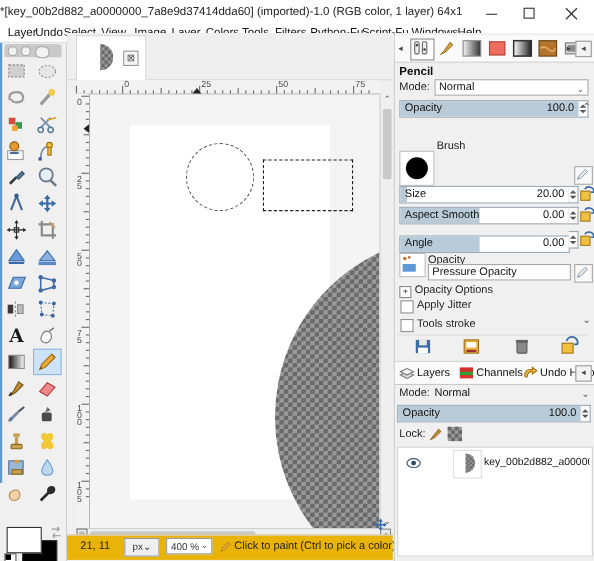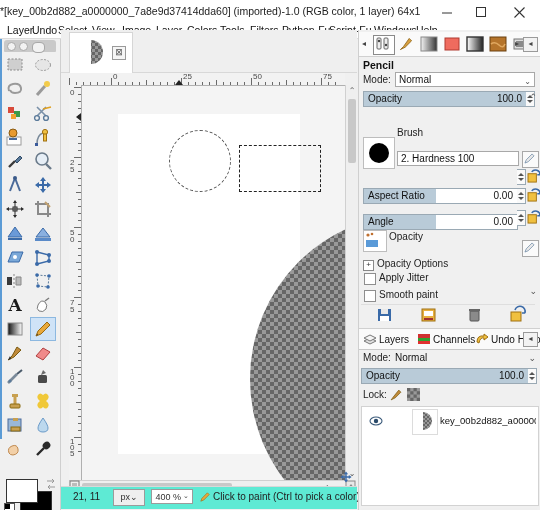--- a/index.html
+++ b/index.html
@@ -106,21 +106,21 @@
     text-align:center;line-height:11px;color:#555;}
   .hscroll .lf{left:0;}
   .hscroll .rt2{right:12px;}
   .hscroll .thumbh{position:absolute;left:13px;top:2px;width:150px;height:7px;background:#c8c8c8;
     border-radius:2px;}
   .navbtn{position:absolute;left:284px;top:450px;width:12px;height:11px;}
   .qmask{position:absolute;left:8px;top:450px;width:11px;height:11px;}
   .moveicon{position:absolute;left:339px;top:470px;width:14px;height:14px;}
 
   
-  .statusbar{position:absolute;left:61px;top:486px;width:296px;height:22px;background:#5eead4;
+  .statusbar{position:absolute;left:61px;top:486px;width:296px;height:22px;background:#eab308;
     border-top:1px solid #d8d8d8;}
   .statusbar .pos{position:absolute;left:12px;top:4px;font-size:10px;color:#222;}
   .statusbar .unit{position:absolute;left:52px;top:2px;width:30px;height:15px;border:1px solid #9b9b9b;
     background:#efefef;font-size:9px;line-height:14px;text-align:center;color:#333;}
   .statusbar .zoom{position:absolute;left:90px;top:2px;width:42px;height:15px;border:1px solid #9b9b9b;
     background:#fff;font-size:9px;line-height:14px;text-align:right;padding-right:11px;color:#333;
     box-sizing:border-box;}
   .statusbar .zoomarrow{position:absolute;left:122px;top:5px;font-size:7px;color:#444;}
   .statusbar .hint{position:absolute;left:152px;top:4px;font-size:10px;color:#222;white-space:nowrap;}
   .statusbar .hinticon{position:absolute;left:138px;top:4px;width:12px;height:12px;}
@@ -831,41 +831,45 @@
     </div>
     <div class="spin" style="left:167px;top:61px">
         <i class="u"></i>
         <i class="d"></i>
       </div>
 
     <div class="brushbox">
         <div class="brushdot"></div>
       </div>
     <div class="fieldlbl" style="left:38px;top:97px">Brush</div>
-    <div class="textfield" style="left:38px;top:121px;width:122px">2. Hardness 100</div>
     <div class="editbtn" style="left:163px;top:121px">
       <svg width="13" height="13" viewBox="0 0 20 20">
           <path d="M3 17 L5 12 L14 3 L17 6 L8 15 Z" fill="#e8e8e8" stroke="#5a7a9a"></path>
         </svg>
     </div>
 
+    <div class="slider" style="left:4px;top:139px;width:155px">
+      <div class="fill" style="width:4%"></div>
+      <div class="nm">Size</div>
+      <div class="vl">20.00</div>
+    </div>
     <div class="spin" style="left:158px;top:139px">
         <i class="u"></i>
         <i class="d"></i>
       </div>
     <div class="resetb" style="left:169px;top:140px">
       <svg width="13" height="13" viewBox="0 0 14 14">
           <rect x="0" y="4" width="9" height="9" fill="#f0c040" stroke="#a07010"></rect>
           <path d="M4 2 A5 5 0 0 1 13 5 M13 5 L10 5 M13 5 L13 2" stroke="#3a6aa8" fill="none" stroke-width="1.6"></path>
         </svg>
     </div>
 
     <div class="slider" style="left:4px;top:158px;width:155px">
       <div class="fill" style="width:47%"></div>
-      <div class="nm">Aspect Ratio</div>
+      <div class="nm">Aspect Smooth</div>
       <div class="vl">0.00</div>
     </div>
     <div class="spin" style="left:158px;top:158px">
         <i class="u"></i>
         <i class="d"></i>
       </div>
     <div class="resetb" style="left:169px;top:159px">
       <svg width="13" height="13" viewBox="0 0 14 14">
           <rect x="0" y="4" width="9" height="9" fill="#f0c040" stroke="#a07010"></rect>
           <path d="M4 2 A5 5 0 0 1 13 5 M13 5 L10 5 M13 5 L13 2" stroke="#3a6aa8" fill="none" stroke-width="1.6"></path>
@@ -889,35 +893,36 @@
     </div>
 
     <div style="position:absolute;left:4px;top:200px;width:22px;height:20px;background:#fff;border:1px solid #bdbdbd">
       <svg width="20" height="18" viewBox="0 0 20 18">
           <circle cx="4" cy="4" r="1.6" fill="#c07030"></circle>
           <circle cx="8" cy="3" r="1.3" fill="#c07030"></circle>
           <path d="M2 9 L14 9 L14 16 L2 16 Z" fill="#5a9ad8"></path>
         </svg>
     </div>
     <div class="fieldlbl" style="left:30px;top:201px">Opacity</div>
+    <div class="textfield" style="left:30px;top:210px;width:130px">Pressure Opacity</div>
     <div class="editbtn" style="left:163px;top:210px">
       <svg width="13" height="13" viewBox="0 0 20 20">
           <path d="M3 17 L5 12 L14 3 L17 6 L8 15 Z" fill="#e8e8e8" stroke="#5a7a9a"></path>
         </svg>
     </div>
 
     <div class="expander" style="top:228px;height:12px">
       <span class="pm">+</span>
       <span class="t">Opacity Options</span>
     </div>
 
     <div class="chk" style="top:243px"></div>
     <div class="chklbl" style="top:242px">Apply Jitter</div>
     <div class="chk" style="top:260px"></div>
-    <div class="chklbl" style="top:259px">Smooth paint</div>
+    <div class="chklbl" style="top:259px">Tools stroke</div>
 
     <div style="position:absolute;right:4px;top:62px;font-size:9px;color:#555">⌃</div>
     <div style="position:absolute;right:4px;top:256px;font-size:9px;color:#555">⌄</div>
 
     <div class="optbar">
       <div class="b" style="left:16px">
         <svg width="15" height="14" viewBox="0 0 15 14">
             <rect x="1" y="1" width="13" height="12" fill="#3a6aa8"></rect>
             <rect x="4" y="1" width="7" height="5" fill="#e8e8e8"></rect>
             <rect x="3" y="8" width="9" height="5" fill="#fff"></rect>

